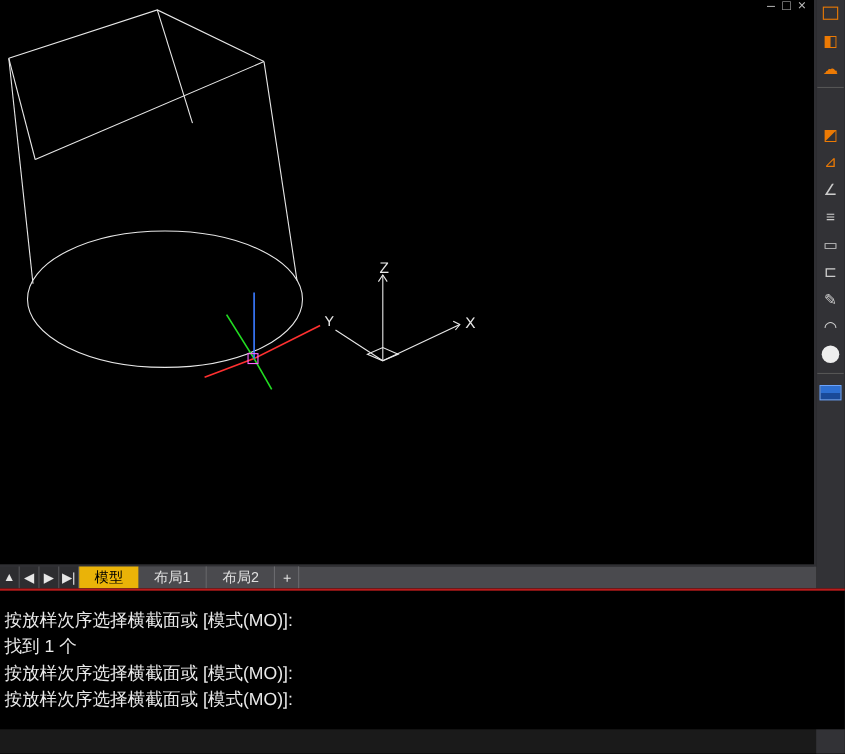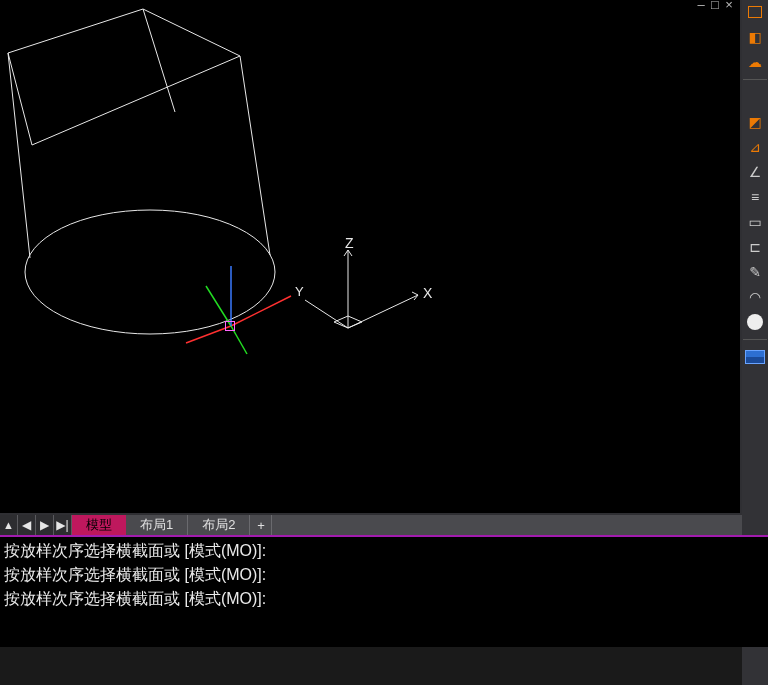--- a/index.html
+++ b/index.html
@@ -97,41 +97,41 @@
   .nav-btn.tri { font-size:11px;}
   .tab {
     padding: 0 14px;
     height:20px;
     display:flex; align-items:center;
     font-size:13px;
     color:#000;
     cursor:pointer;
   }
   .tab.active {
-    background:#be185d;
+    background:#eab308;
     font-weight:500;
   }
   .tab.inactive {
     background:#4a4a4e;
     color:#e0e0e0;
     border-right:1px solid #6a6a6e;
   }
   .tab.plus {
     width:22px; padding:0;
     color:#e0e0e0; justify-content:center;
   }
   
   .cmdwin {
     position:absolute;
     left:0; top:535px;
     width: 768px;
-    height: 112px;
+    height: 128px;
     background:#000;
-    padding: 2px 4px;
-    border-top: 2px solid #a21caf;
+    padding: 16px 4px;
+    border-top: 2px solid #b91c1c;
   }
   .cmdline {
     color:#eaeaea;
     font-size:16px;
     line-height:24px;
     white-space:nowrap;
   }
 </style>
 </head>
 <body>
@@ -218,15 +218,16 @@
   <div class="nav-btn">▶</div>
   <div class="nav-btn">▶|</div>
   <div class="tab active">模型</div>
   <div class="tab inactive">布局1</div>
   <div class="tab inactive">布局2</div>
   <div class="tab inactive plus">+</div>
 </div>
 
 <div class="cmdwin">
   <div class="cmdline">按放样次序选择横截面或 [模式(MO)]:</div>
+  <div class="cmdline">找到 1 个</div>
   <div class="cmdline">按放样次序选择横截面或 [模式(MO)]:</div>
   <div class="cmdline">按放样次序选择横截面或 [模式(MO)]:</div>
 </div>
 
 </body></html>

